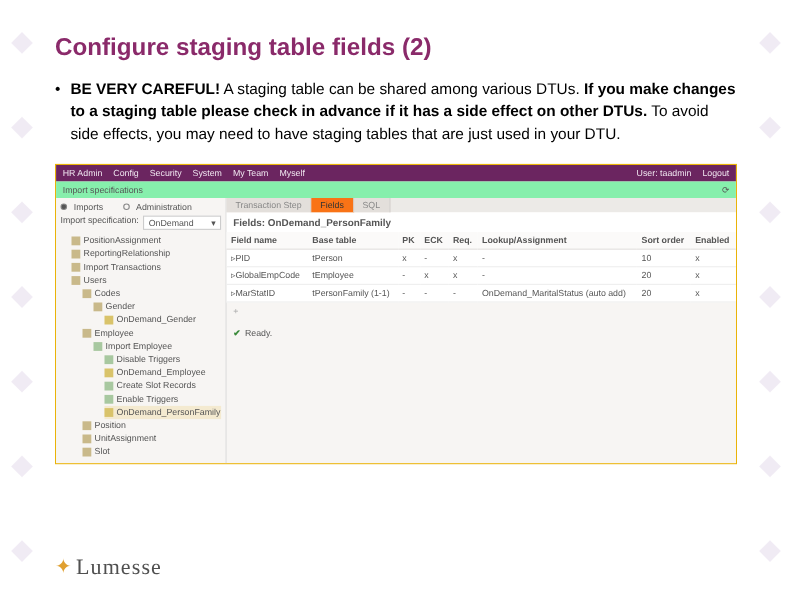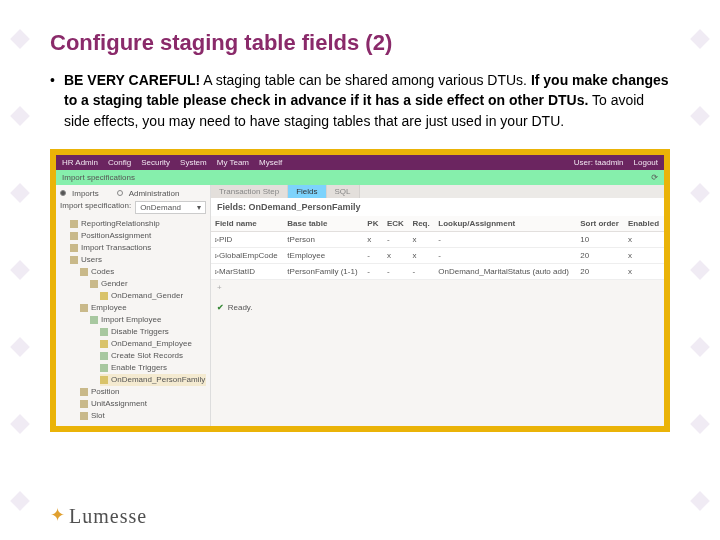--- a/index.html
+++ b/index.html
@@ -5,21 +5,21 @@
   * { box-sizing: border-box; margin: 0; padding: 0; }
   body { width: 720px; height: 540px; font-family: Arial, sans-serif; background: #fff; position: relative; overflow: hidden; }
   .deco-col { position: absolute; top: 0; width: 60px; height: 100%; display: flex; flex-direction: column; justify-content: space-around; align-items: center; opacity: 0.25; }
   .deco-left { left: -10px; }
   .deco-right { right: -10px; }
   .diamond { width: 14px; height: 14px; background: #c7b3d6; transform: rotate(45deg); margin: 8px 0; }
   .slide-title { color: #8a2a6a; font-size: 22px; font-weight: bold; padding: 30px 50px 14px 50px; }
   .bullet-row { display: flex; padding: 0 50px 10px 50px; font-size: 14px; line-height: 1.45; }
   .bullet-dot { width: 14px; flex-shrink: 0; }
   .bullet-text {}
-  .screenshot { margin: 8px 50px 0 50px; border: 6px solid #eab308; font-size: 8px; color: #555; background: #f9f8f7; }
+  .screenshot { margin: 8px 50px 0 50px; border: 1px solid #eab308; font-size: 8px; color: #555; background: #f9f8f7; }
   .topbar { background: #6b2560; color: #f0e6f0; display: flex; padding: 3px 6px; font-size: 8px; }
   .topbar .menu { display: flex; gap: 10px; }
   .topbar .spacer { flex: 1; }
   .subbar { background: #86efac; padding: 3px 6px; font-size: 8px; display:flex; }
   .app-body { display: flex; background: #f7f5f3; }
   .sidebar { width: 155px; border-right: 1px solid #ddd; padding: 4px; }
   .radio-row { display: flex; gap: 6px; align-items: center; margin-bottom: 3px; }
   .radio { width: 6px; height: 6px; border: 1px solid #888; border-radius: 50%; display:inline-block; }
   .radio.sel { background:#555; }
   .spec-row { display:flex; gap:4px; margin-bottom:4px; }
@@ -27,21 +27,21 @@
   .tree { font-size: 8px; line-height: 1.5; }
   .tree ul { list-style: none; padding-left: 10px; }
   .tnode { display:flex; align-items:center; gap:3px; white-space: nowrap; }
   .ticon { width:8px; height:8px; background:#c9b98a; display:inline-block; }
   .ticon.sql { background:#a8c8a0; }
   .ticon.fld { background:#d9c36a; }
   .tree .sel { background:#f4ead0; }
   .main { flex:1; padding: 0; }
   .tabs { display:flex; background:#eceae7;align-items:flex-end; }
   .tab { padding:2px 8px; font-size:8px; border-right:1px solid #d5d2cf; background:#e3dfdb; color:#888; }
-  .tab.active { background:#7dd3fc; color:#333; }
+  .tab.active { background:#f97316; color:#333; }
   .panel-title { padding:4px 6px; font-size:9px; font-weight:bold; background:#fff; }
   .grid { width:100%; border-collapse: collapse; font-size:8px; background:#fff; }
   .grid th { text-align:left; padding:3px 4px; border-bottom:1px solid #e2dfdd; font-weight:bold; color:#555; background:#fbfaf9; }
   .grid td { padding:3px 4px; border-bottom:1px solid #eee; }
   .ready { padding:8px 6px; display:flex; align-items:center; gap:4px; }
   .check { color:#3a8a3a; font-weight:bold; }
   .plus { color:#aaa; padding:3px 6px; }
   .logo { position:absolute; left:50px; bottom:12px; display:flex; align-items:center; gap:4px; font-family: Georgia, serif; }
   .logo-star { color:#e0a030; font-size:18px; position:relative; top:-2px; }
   .logo-text { color:#505050; font-size:20px; letter-spacing:1px; }
@@ -109,25 +109,25 @@
         <span>Import specification:</span>
         <div class="spec-sel">
           <span>OnDemand</span>
             <span>▾</span>
         </div>
       </div>
       <div class="tree">
         <ul>
           <li class="tnode">
               <span class="ticon"></span>
+              <span>PositionAssignment</span>
+            </li>
+          <li class="tnode">
+              <span class="ticon"></span>
               <span>ReportingRelationship</span>
-            </li>
-          <li class="tnode">
-              <span class="ticon"></span>
-              <span>PositionAssignment</span>
             </li>
           <li class="tnode">
               <span class="ticon"></span>
               <span>Import Transactions</span>
             </li>
           <li class="tnode">
               <span class="ticon"></span>
               <span>Users</span>
             </li>
           <li>

